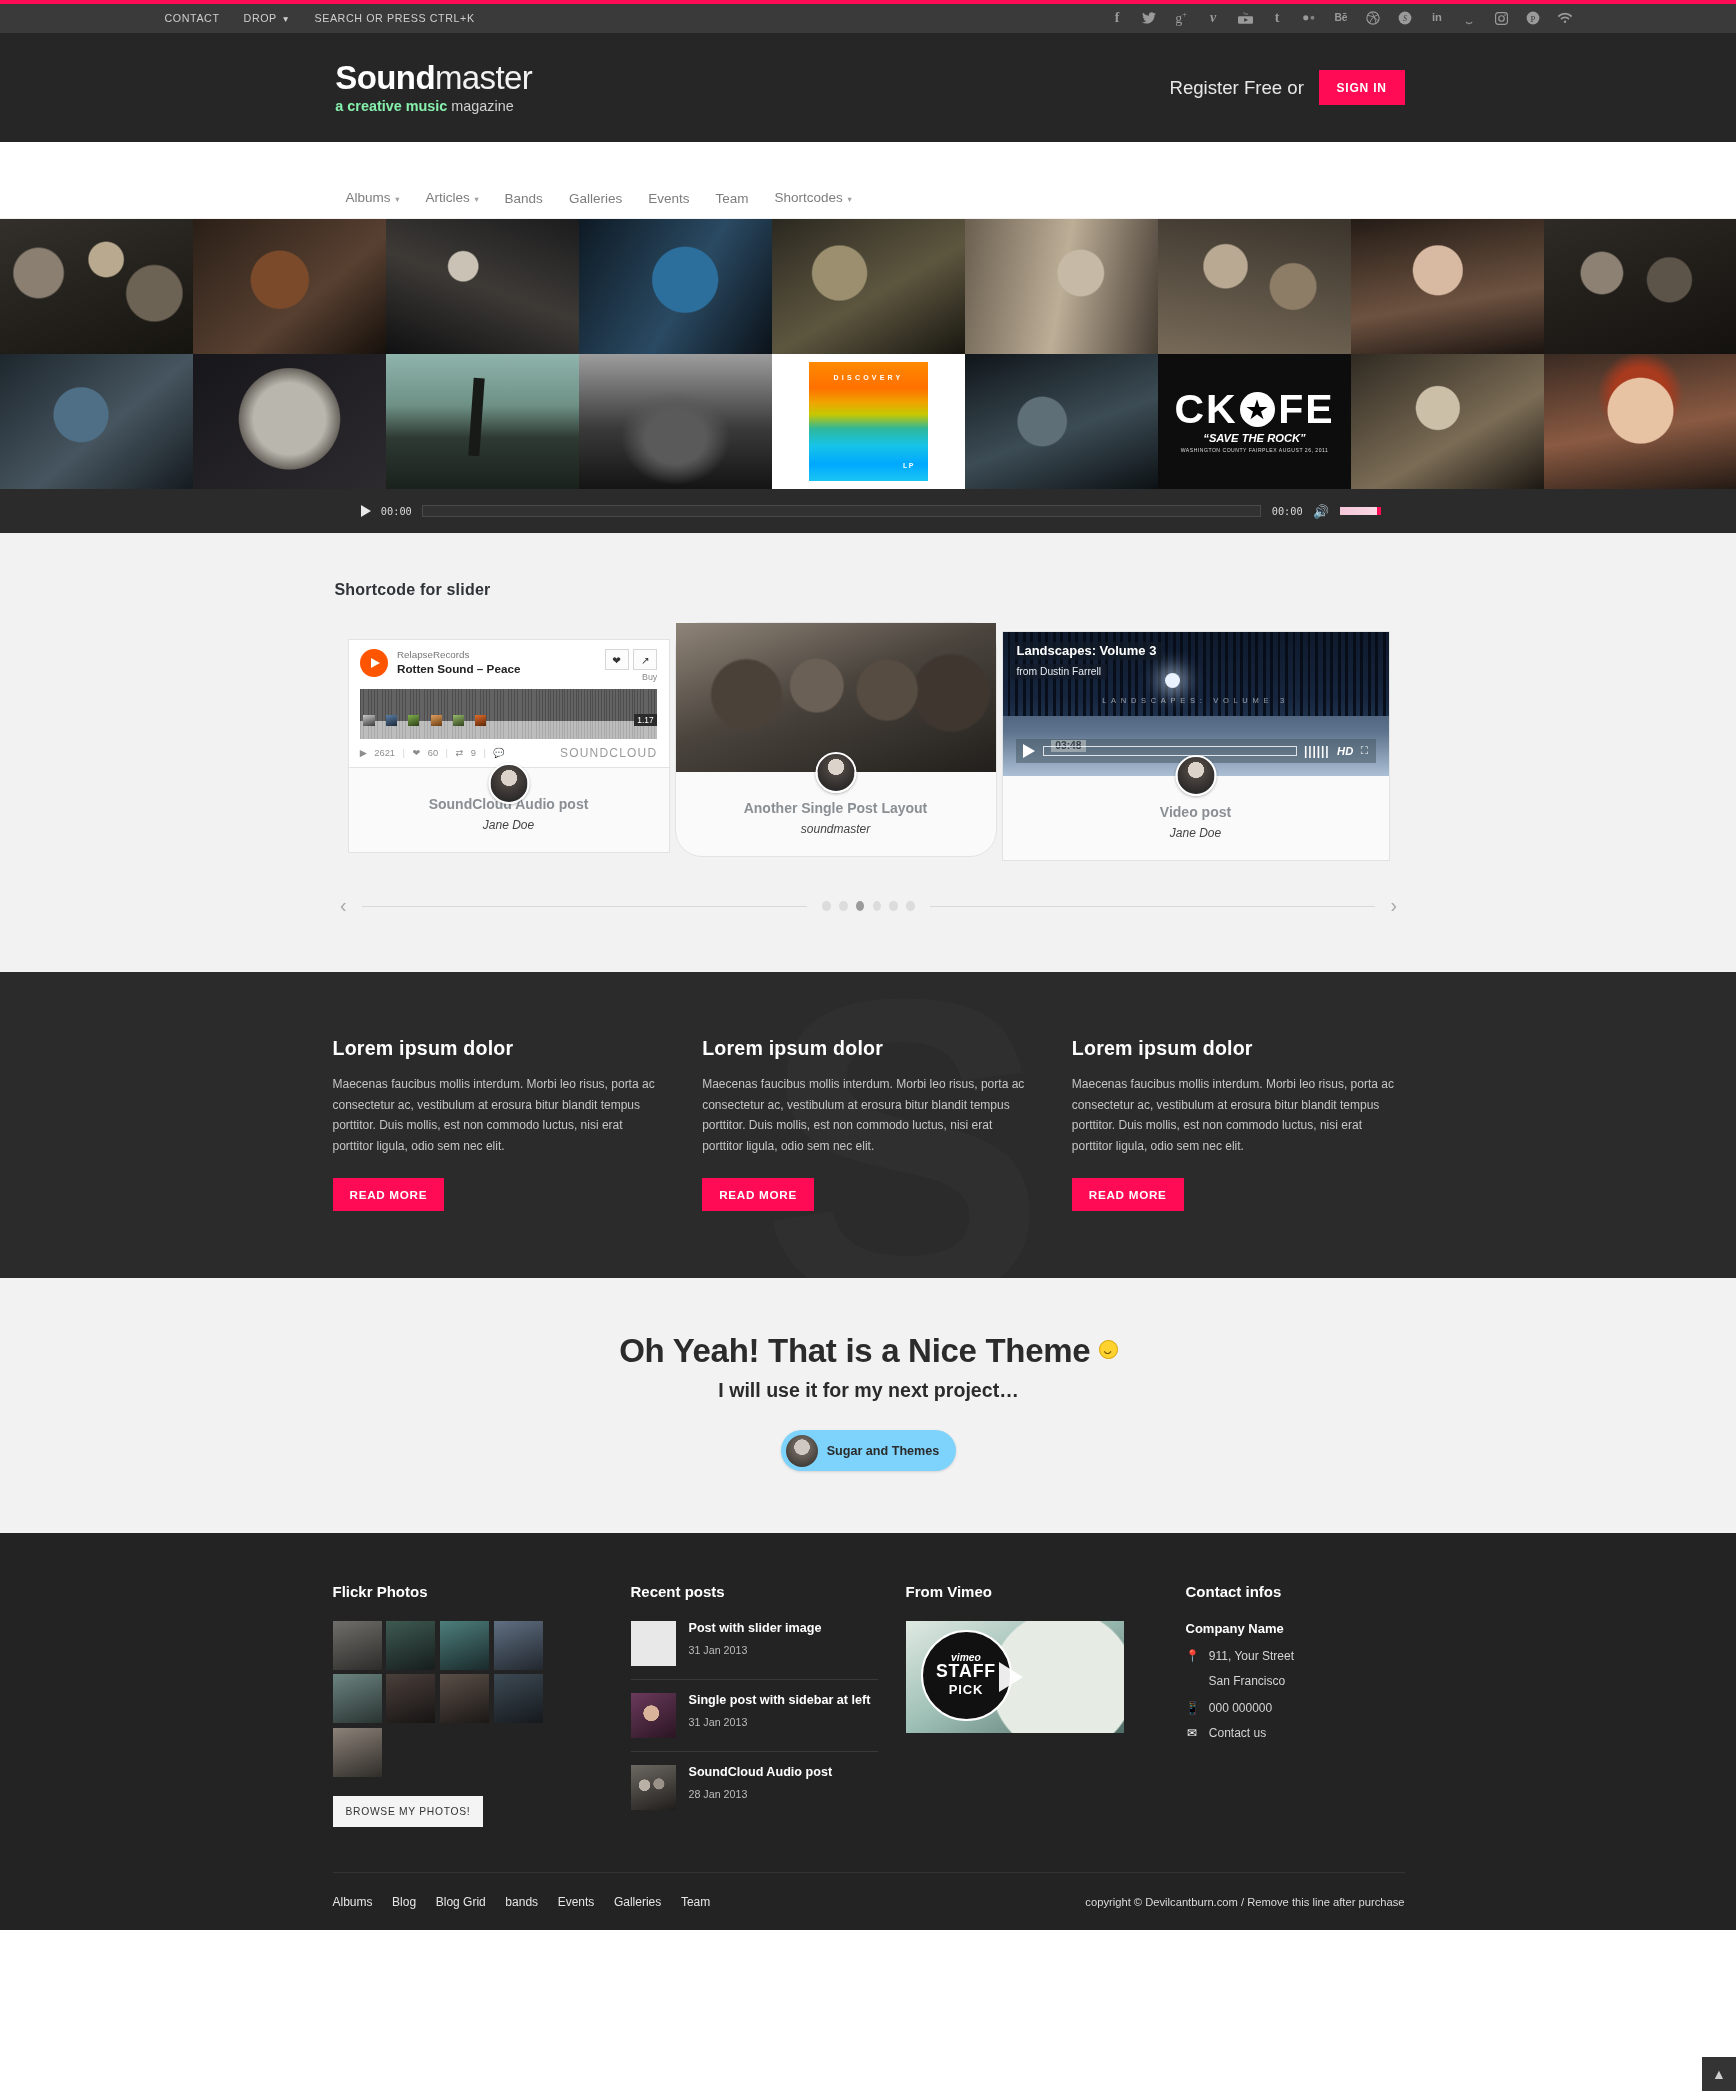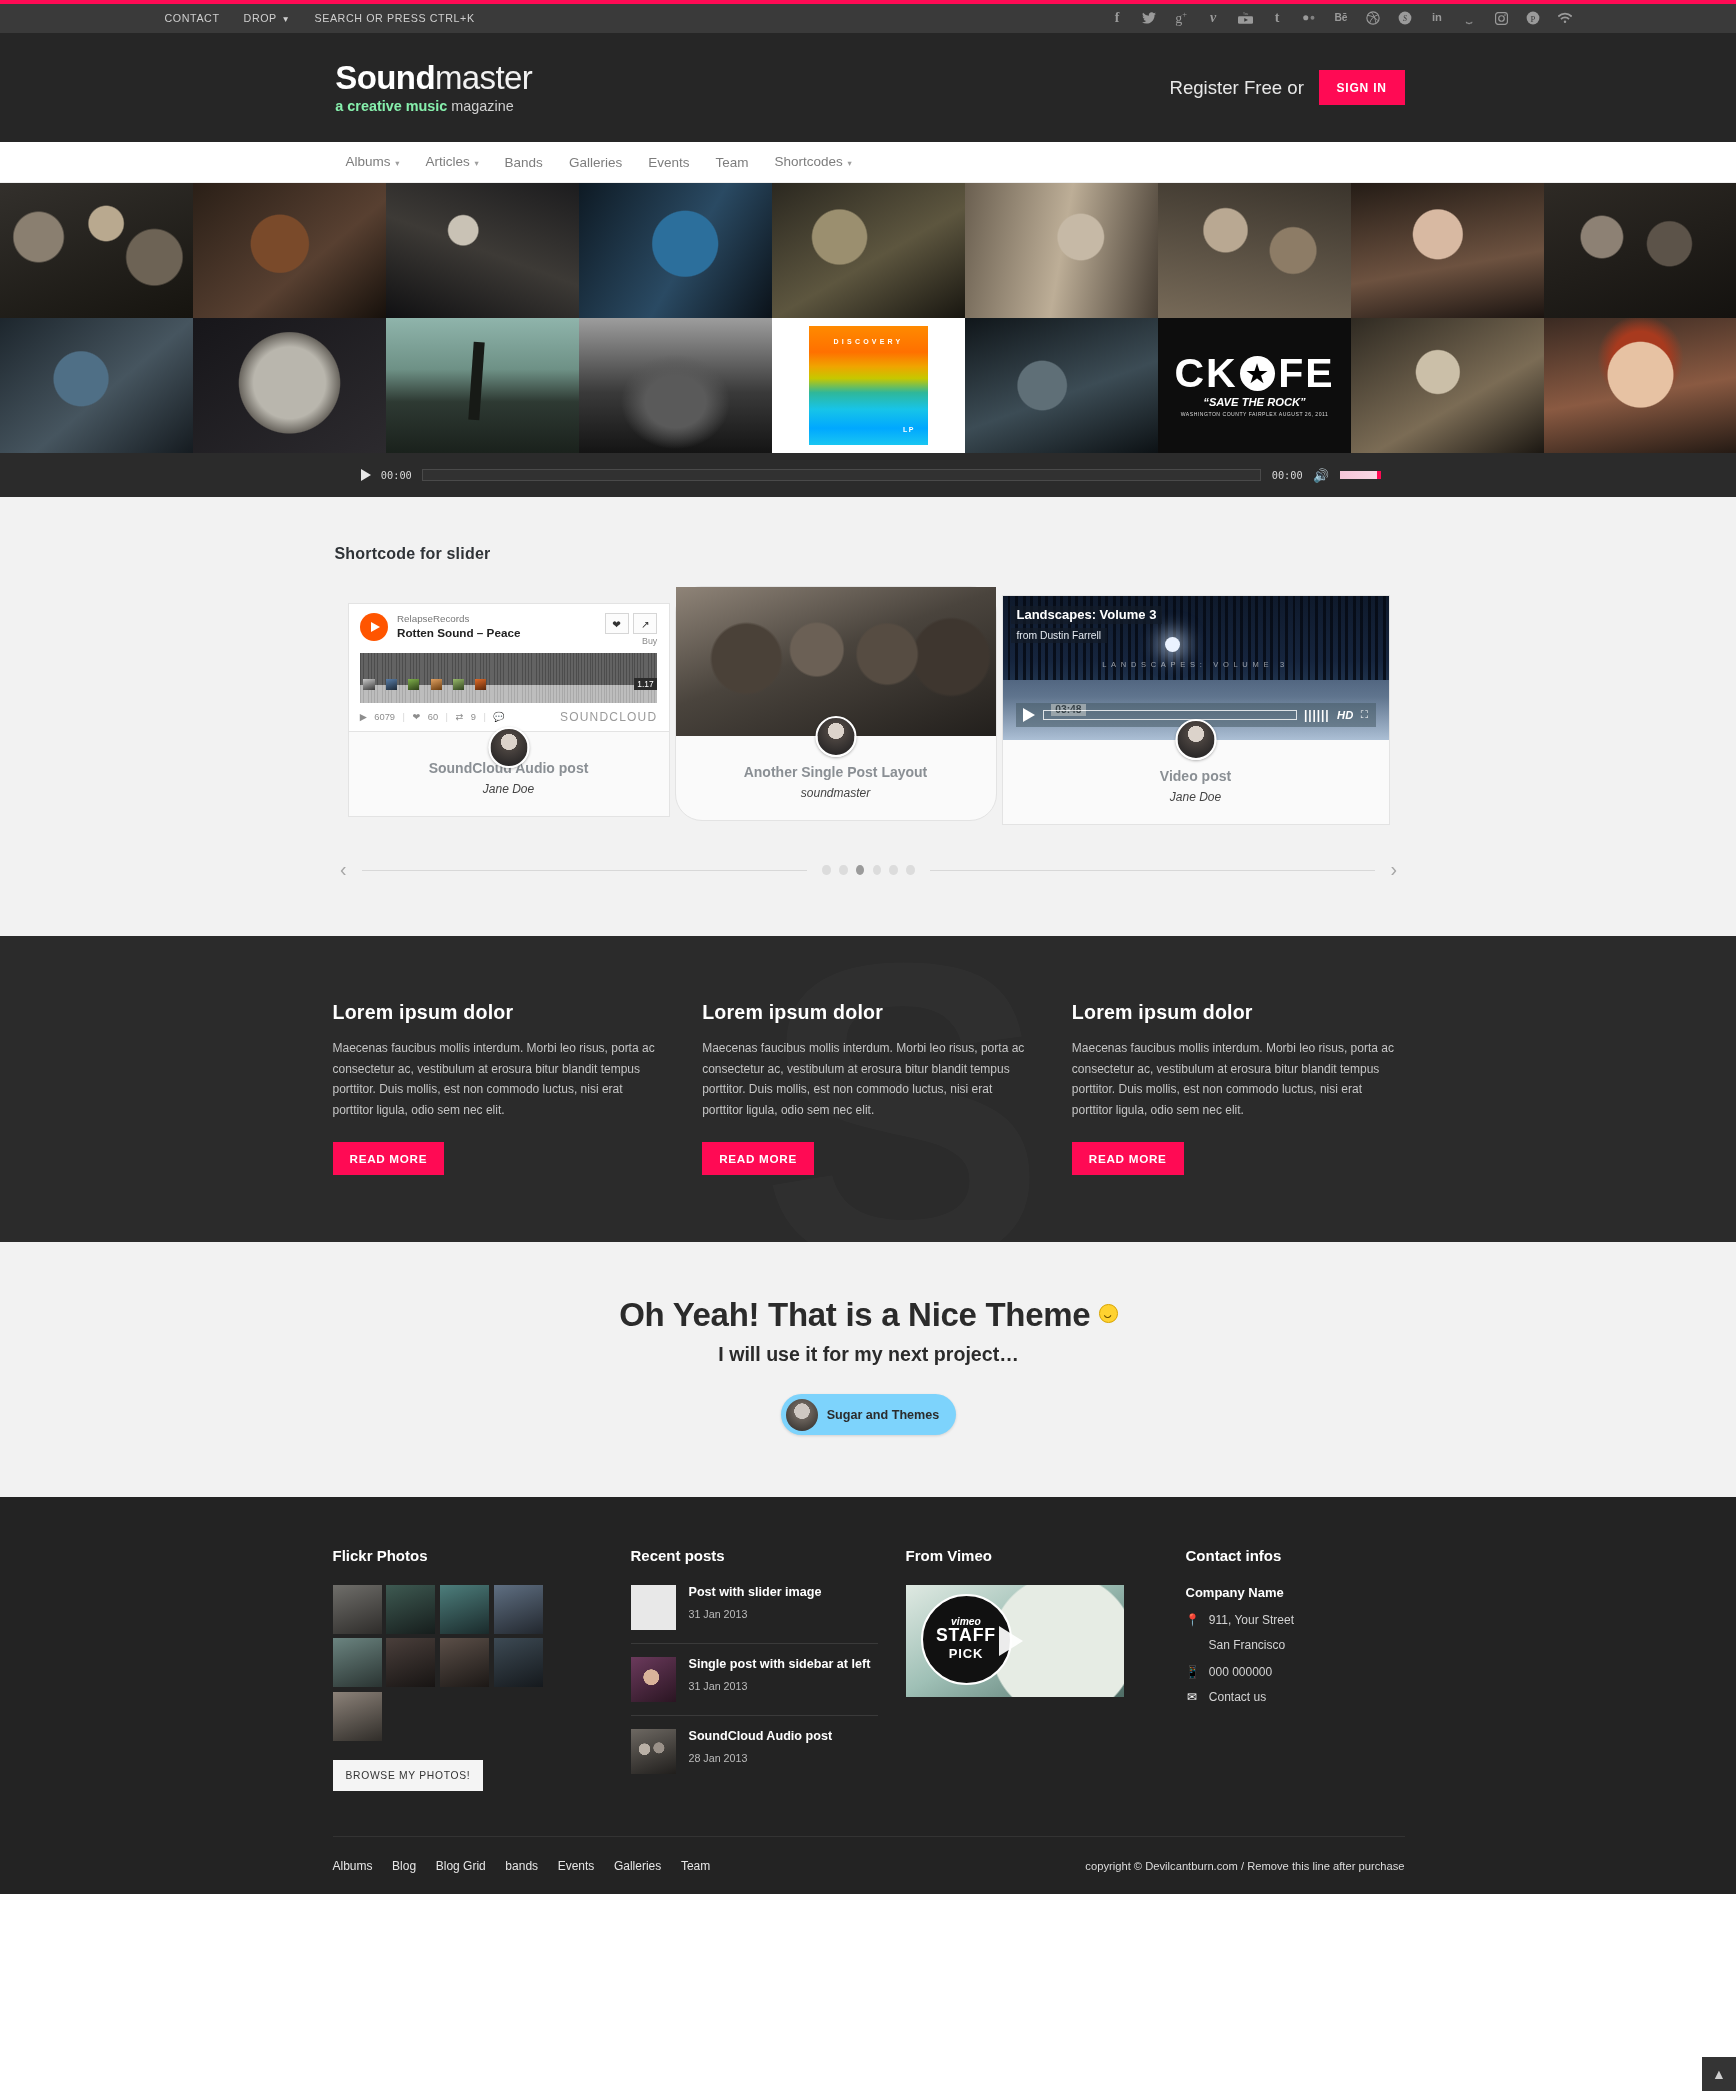--- a/index.html
+++ b/index.html
@@ -48,21 +48,21 @@
   .header-right { margin-left: auto; display: flex; align-items: center; gap: 15px; }
   .reg-text { color: #e8e8e8; font-size: 18.6px; }
   .btn-signin {
     background: #ff0a54; color: #fff; border: none;
     font-size: 12px; font-weight: bold; letter-spacing: 0.8px;
     padding: 10.3px 17.7px; cursor: pointer;
     font-family: "Liberation Sans", sans-serif;
   }
 
   
-  #mainnav { background: #fff; height: 41px; border-bottom: 0.9px solid #f0f0f0; }
+  #mainnav { background: #fff; height: 41px; border-bottom: 0.9px solid #f0f0f0; margin-top: 36px; }
   #mainnav .inner { display: flex; align-items: center; height: 41px; }
   #mainnav ul { list-style: none; display: flex; align-items: center; }
   #mainnav li a {
     display: block; color: #7d7d7d; font-size: 13.5px;
     text-decoration: none; padding: 0 13px; line-height: 41px;
   }
   #mainnav li a .caret { font-size: 8.4px; margin-left: 4.7px; color: #9e9e9e; }
 
   
   #photogrid { background: #111; }
@@ -588,21 +588,21 @@
               <i style="background:linear-gradient(160deg,#e0a060,#6a3c10)"></i>
               <i style="background:linear-gradient(160deg,#97b96a,#31431f)"></i>
               <i style="background:linear-gradient(160deg,#e06c2a,#5a2608)"></i>
               <i style="background:linear-gradient(160deg,#d0585a,#4a1416);margin-left:140px"></i>
 
             </div>
             <div class="sc-dur">1.17</div>
           </div>
           <div class="sc-foot">
             <span>▶</span>
-            <span>6079</span>
+            <span>2621</span>
             <span class="sep">|</span>
             <span>❤</span>
             <span>60</span>
             <span class="sep">|</span>
             <span>⇄</span>
             <span>9</span>
             <span class="sep">|</span>
             <span>💬</span>
             <span class="brand">SOUNDCLOUD</span>
           </div>

